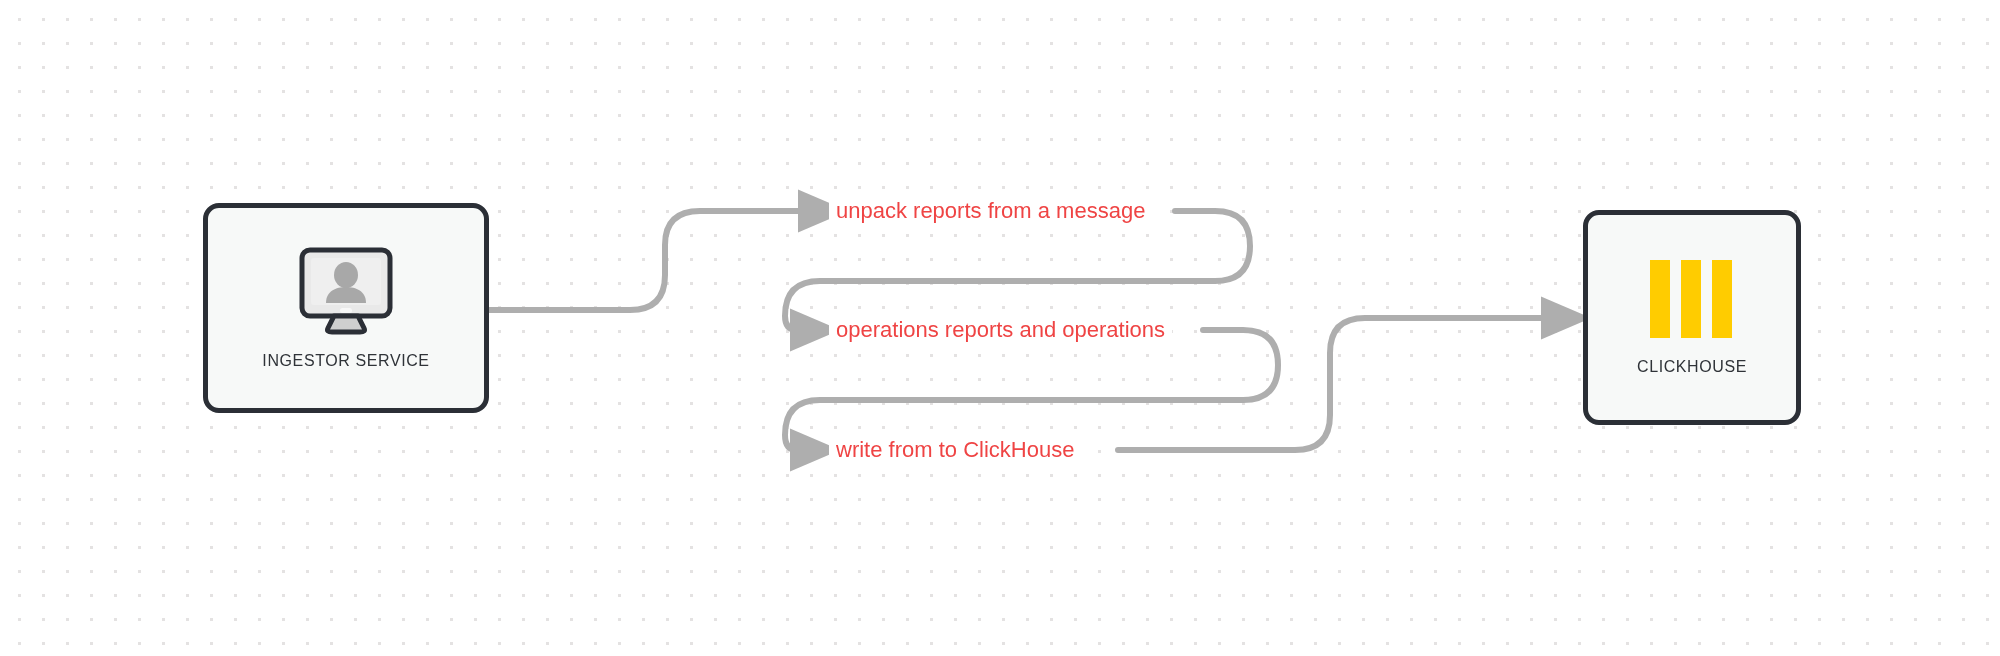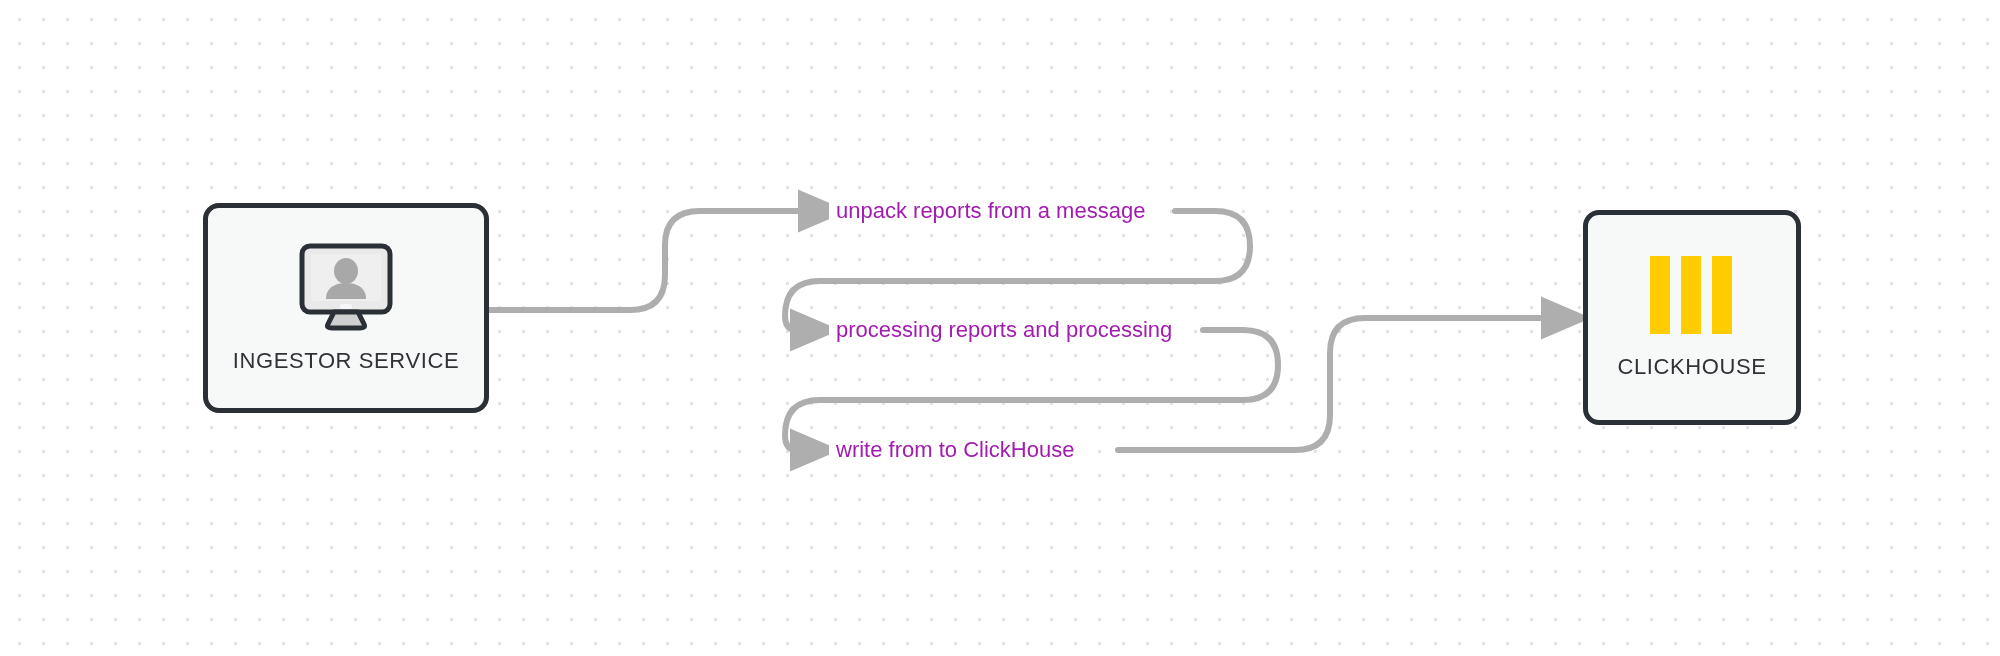--- a/index.html
+++ b/index.html
@@ -45,34 +45,34 @@
     width: 286px;
     height: 210px;
   }
   #node-clickhouse {
     left: 1583px;
     top: 210px;
     width: 218px;
     height: 215px;
   }
   .node-label {
-    font-size: 22px;
+    font-size: 16px;
     letter-spacing: 0.6px;
     color: #2f3338;
     text-align: center;
     white-space: nowrap;
   }
   #node-ingestor .node-label { margin-top: 14px; }
   #node-clickhouse .node-label { margin-top: 20px; }
   .monitor-icon { display: block; }
   .ch-logo { display: block; }
   .edge-label {
     position: absolute;
     font-size: 22px;
-    color: #a21caf;
+    color: #ef4444;
     white-space: nowrap;
     background: #ffffff;
     padding: 0 7px;
     line-height: 26px;
     transform: translateY(-50%);
   }
   #label-unpack     { left: 829px;  top: 211px; }
   #label-processing { left: 829px;  top: 330px; }
   #label-write      { left: 829px;  top: 450px; }
 </style>
@@ -121,16 +121,16 @@
       <svg class="ch-logo" width="96" height="78" viewBox="0 0 96 78" xmlns="http://www.w3.org/2000/svg">
         <rect x="6" y="0" width="20" height="78" fill="#ffcc00"></rect>
         <rect x="37" y="0" width="20" height="78" fill="#ffcc00"></rect>
         <rect x="68" y="0" width="20" height="78" fill="#ffcc00"></rect>
       </svg>
     </span>
     <span class="node-label">CLICKHOUSE</span>
   </div>
 
   <div class="edge-label" id="label-unpack">unpack reports from a message</div>
-  <div class="edge-label" id="label-processing">processing reports and processing</div>
+  <div class="edge-label" id="label-processing">operations reports and operations</div>
   <div class="edge-label" id="label-write">write from to ClickHouse</div>
 
 </div>
 
 </body></html>

